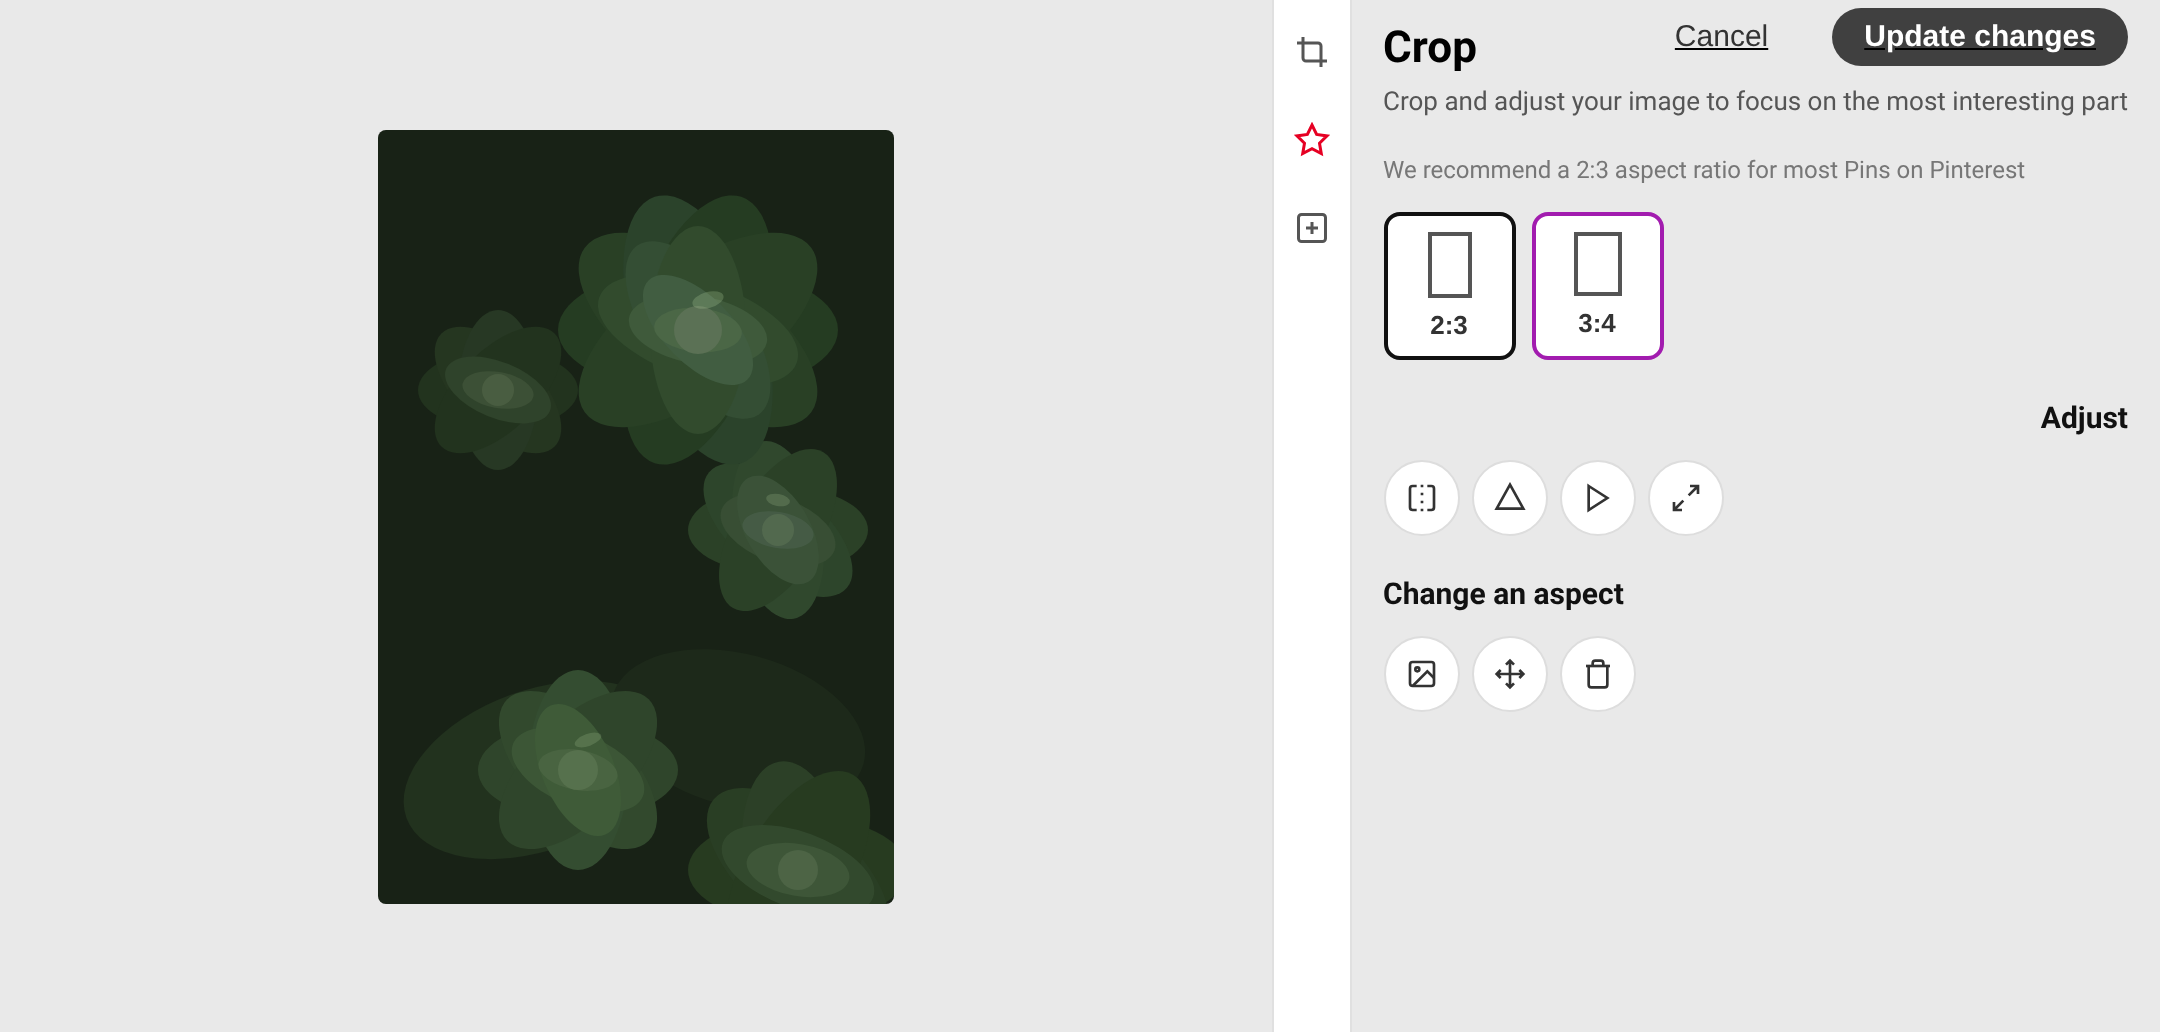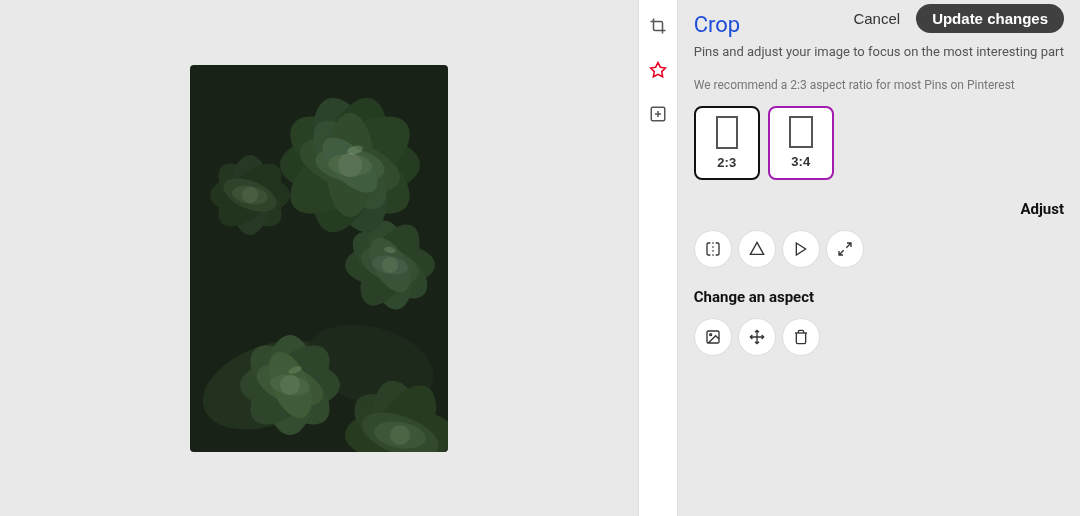--- a/index.html
+++ b/index.html
@@ -17,22 +17,23 @@
     .top-bar {
       position: absolute;
       top: 0;
       left: 0;
       right: 0;
       height: 36px;
       display: flex;
       align-items: center;
       justify-content: flex-end;
       padding: 0 16px;
-      gap: 4px;
+      gap: 20px;
       z-index: 10;
+      text-decoration: underline;
     }
 
     .cancel-btn {
       background: transparent;
       border: none;
       font-size: 15px;
       color: #333;
       cursor: pointer;
       padding: 6px 12px;
       border-radius: 20px;
@@ -110,22 +111,22 @@
     }
     .sidebar-icon.active { color: #e60023; }
 
     .sidebar-content {
       flex: 1;
       padding: 12px 16px;
     }
 
     .sidebar-title {
       font-size: 22px;
-      font-weight: 400;
-      color: #1d4ed8;
+      font-weight: 700;
+      color: #000000;
       margin-bottom: 6px;
     }
 
     .sidebar-description {
       font-size: 13px;
       color: #555;
       line-height: 1.4;
       margin-bottom: 16px;
     }
 
@@ -329,21 +330,21 @@
       <div class="sidebar-icon">
         <svg width="18" height="18" viewBox="0 0 24 24" fill="none" stroke="currentColor" stroke-width="2">
           <rect x="3" y="3" width="18" height="18" rx="2"></rect>
           <path d="M8 12h8M12 8v8"></path>
         </svg>
       </div>
     </div>
 
     <div class="sidebar-content">
       <div class="sidebar-title">Crop</div>
-      <div class="sidebar-description">Pins and adjust your image to focus on the most interesting part</div>
+      <div class="sidebar-description">Crop and adjust your image to focus on the most interesting part</div>
 
       <div class="section-subtitle">We recommend a 2:3 aspect ratio for most Pins on Pinterest</div>
 
       <div class="aspect-ratio-group">
         <button class="aspect-btn active">
           <div class="aspect-btn-inner">
             <div class="ratio-rect r23"></div>
             <span>2:3</span>
           </div>
         </button>

